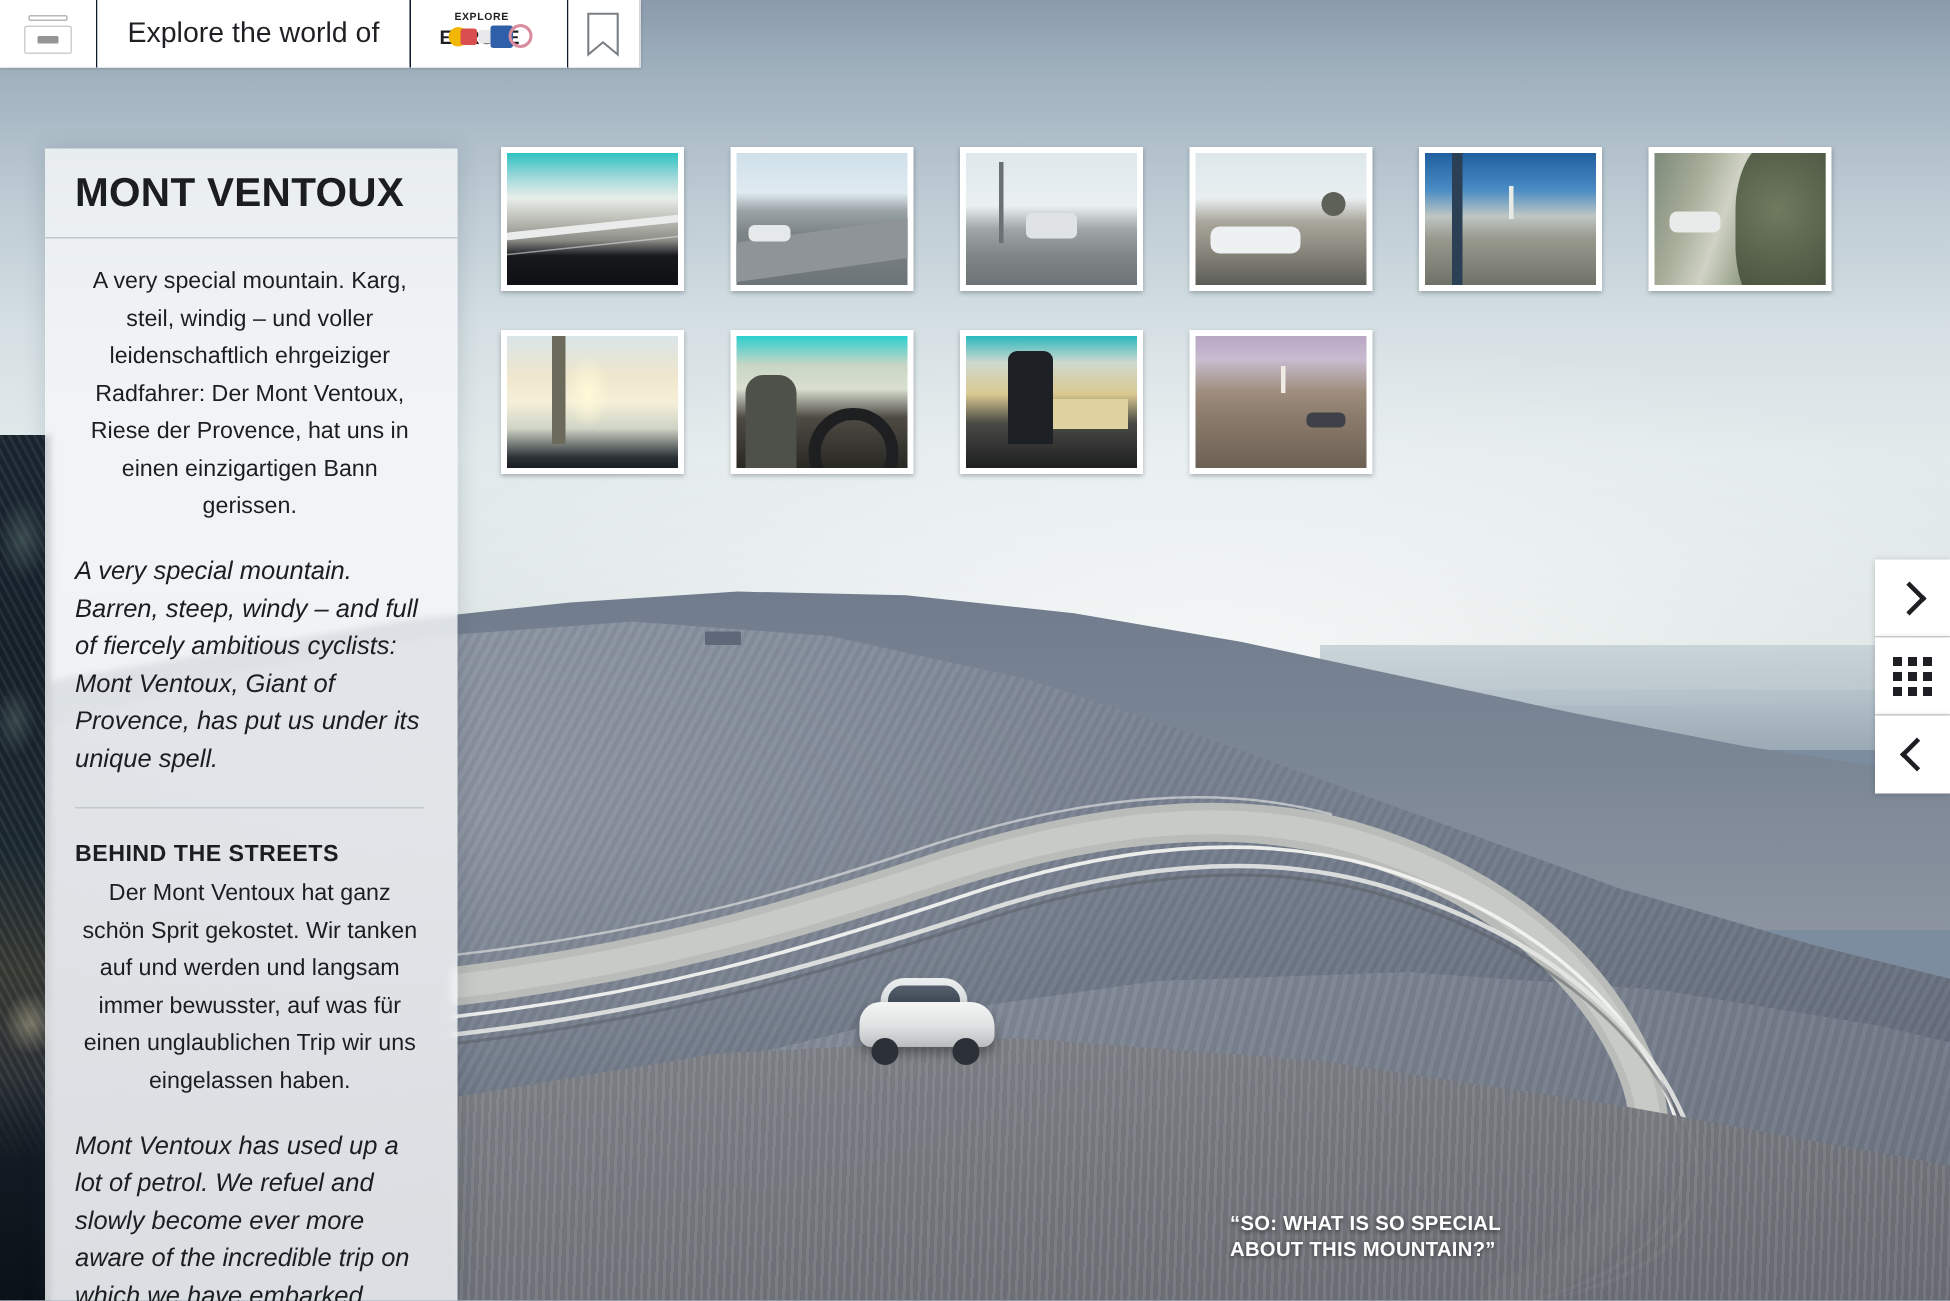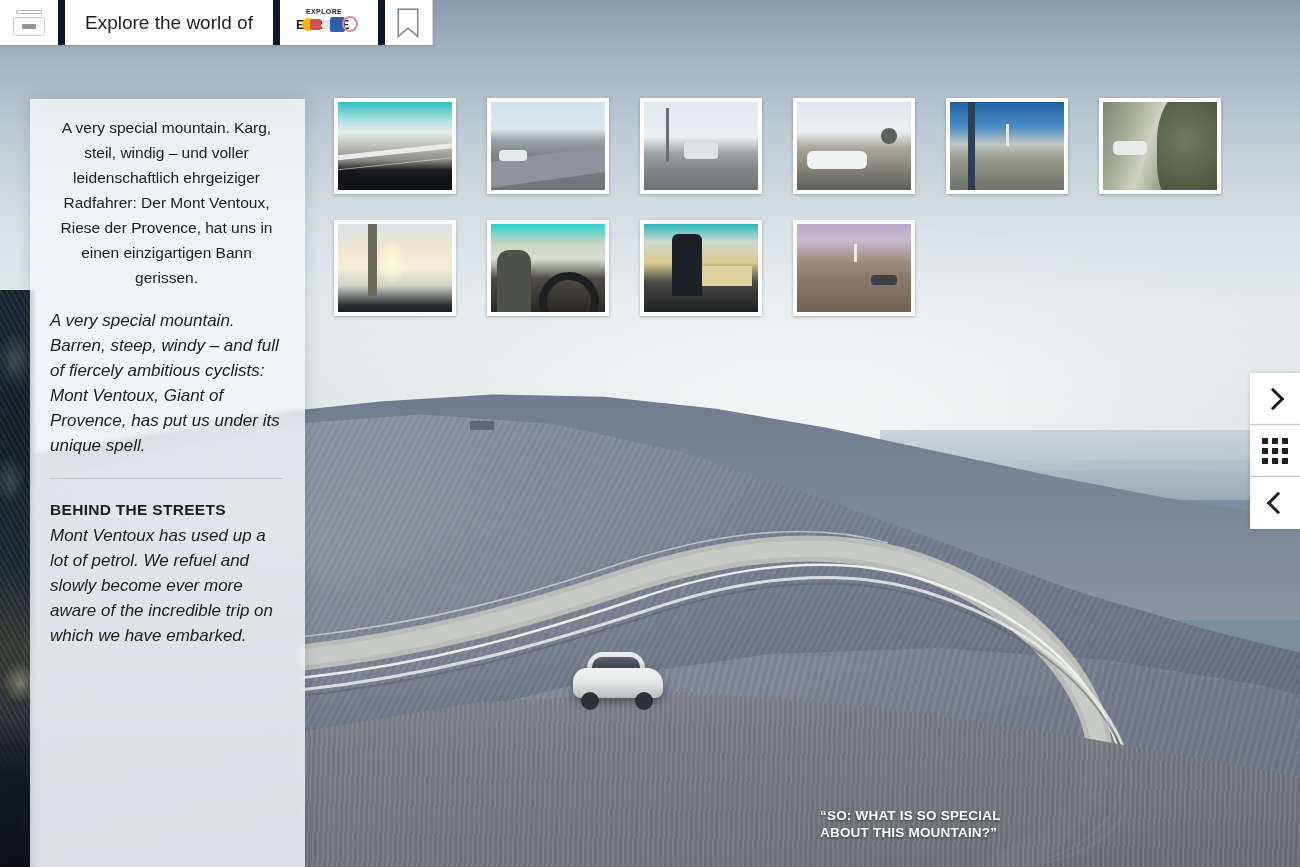--- a/index.html
+++ b/index.html
@@ -181,21 +181,21 @@
   
   .topbar{
     position:absolute; left:0; top:0;
     height:45px; display:flex; align-items:stretch;
     background:#ffffff;
     z-index:30;
     box-shadow: 0 1px 2px rgba(0,0,0,.18);
   }
   .tb-cell{
     display:flex; align-items:center; justify-content:center;
-    border-right:7px solid #0f172a;
+    border-right:1px solid #0f172a;
     background:#fff;
     height:45px;
   }
   .tb-cell:last-child{ border-right:1px solid #d3d6d9; }
   .tb-icon{ width:65px; }
   .tb-title{
     padding:0 20px;
     font-size:19px; color:#1d1f22; font-weight:400; white-space:nowrap;
   }
   .tb-logo{ width:105px; }
@@ -464,25 +464,29 @@
     <div class="tb-cell tb-book">
       <span class="icon-bookmark">
         <svg width="22" height="30" viewBox="0 0 22 30">
           <path d="M1.2 1.2 H20.8 V28.4 L11 20.2 L1.2 28.4 Z" fill="none" stroke="#7b8085" stroke-width="1.4"></path>
         </svg>
       </span>
     </div>
   </div>
 
   <div class="panel">
+    <div class="panel-head">
+      <div class="panel-title">MONT VENTOUX</div>
+    </div>
     <div class="panel-body">
       <p class="p-de">A very special mountain. Karg, steil, windig – und voller leidenschaftlich ehrgeiziger Radfahrer: Der Mont Ventoux, Riese der Provence, hat uns in einen einzigartigen Bann gerissen.</p>
       <p class="p-en">A very special mountain. Barren, steep, windy – and full of fiercely ambitious cyclists: Mont Ventoux, Giant of Provence, has put us under its unique spell.</p>
       <div class="divider"></div>
       <div class="sec-head">BEHIND THE STREETS</div>
+      <p class="p-de">Der Mont Ventoux hat ganz schön Sprit gekostet. Wir tanken auf und werden und langsam immer bewusster, auf was für einen unglaublichen Trip wir uns eingelassen haben.</p>
       <p class="p-en">Mont Ventoux has used up a lot of petrol. We refuel and slowly become ever more aware of the incredible trip on which we have embarked.</p>
     </div>
   </div>
 
   <div class="gallery" id="gallery">
       <div class="grow">
         <div class="thumb">
           <div class="inner t-dash"></div>
         </div>
         <div class="thumb">

